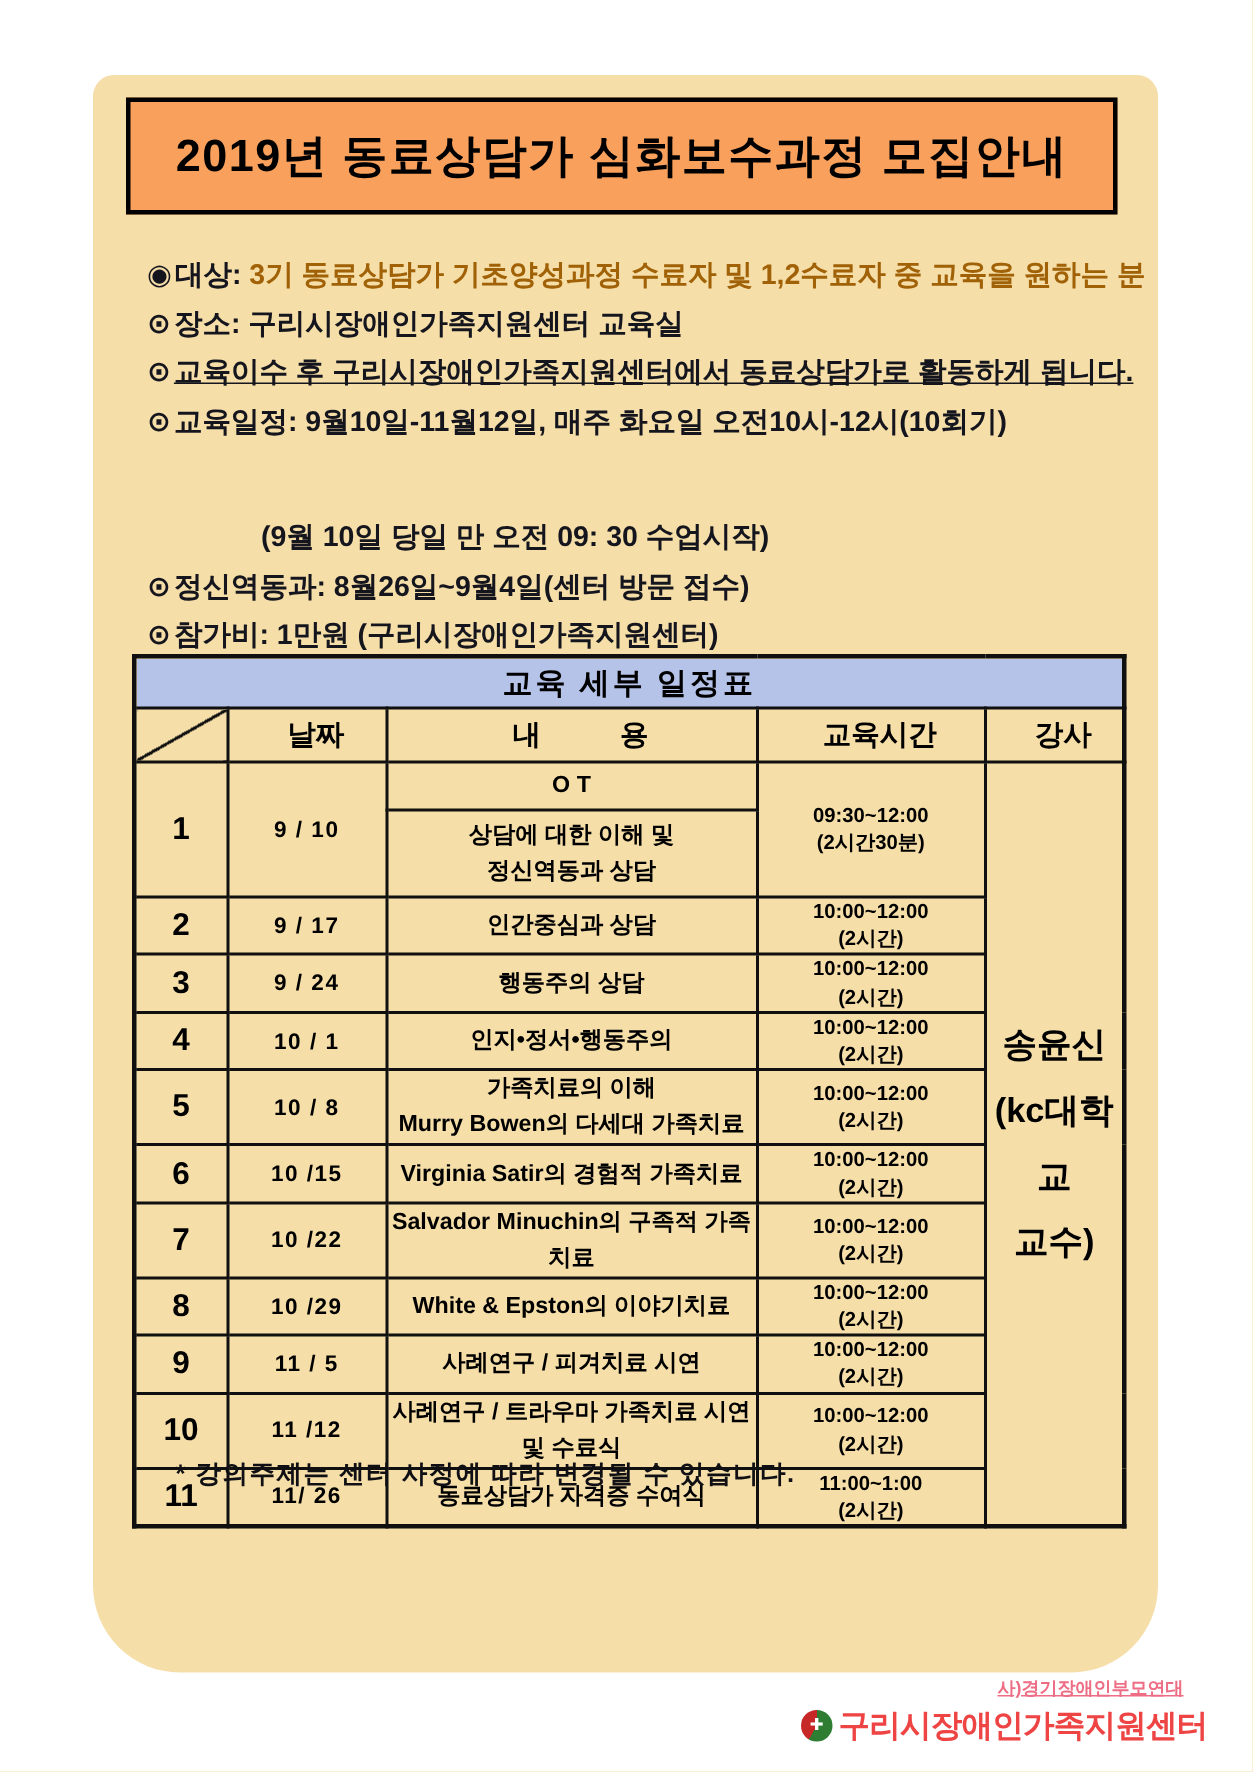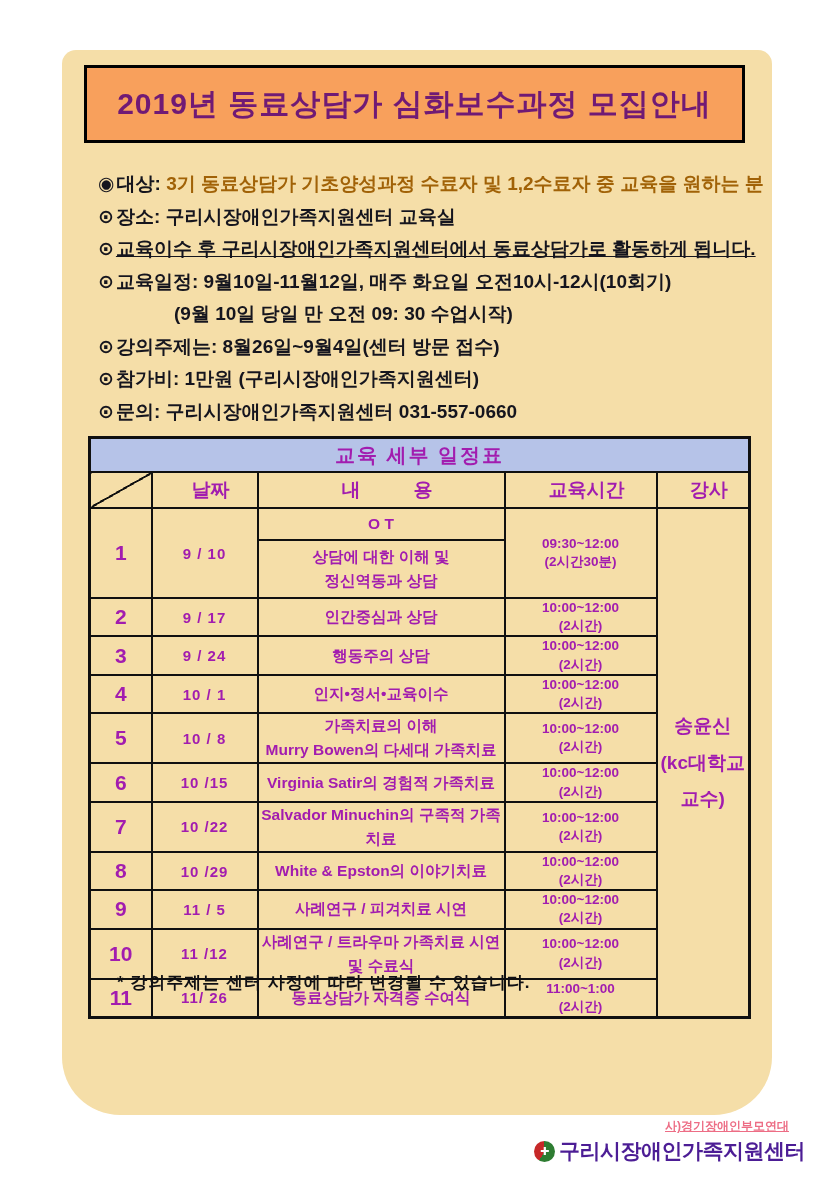--- a/index.html
+++ b/index.html
@@ -11,55 +11,55 @@
   .panel{
     position:absolute;left:62px;top:50px;width:710px;height:1065px;
     background:#F5DEA8;border-radius:14px 14px 58px 58px;
   }
   .banner{
     position:absolute;left:22px;top:15px;width:655px;height:72px;
     background:#F8A05C;border:3px solid #000;
     display:flex;align-items:center;justify-content:center;
   }
   .banner-title{
-    font-size:30px;font-weight:bold;color:#701a75;letter-spacing:1px;white-space:nowrap;
+    font-size:30px;font-weight:bold;color:#000000;letter-spacing:1px;white-space:nowrap;
   }
   .info{position:absolute;left:36px;top:118px;width:648px;}
   .info-line{
     font-size:19px;font-weight:bold;color:#15151e;line-height:32.5px;white-space:nowrap;
   }
   .info-line .bullet{margin-right:2px;}
   .blue-val{color:#a16207;}
   .underline{text-decoration:underline;}
-  .indent{padding-left:76px;}
+  .indent{padding-left:76px;margin-top:45px;}
   table.sched{
     position:absolute;left:26px;top:386px;width:660px;
     border-collapse:collapse;table-layout:fixed;
     border:3px solid #101010;background:#F5DEA8;
   }
   table.sched td{
     border:2px solid #101010;padding:0;text-align:center;vertical-align:middle;
-    color:#a21caf;overflow:hidden;
+    color:#000000;overflow:hidden;
   }
   tr.title-row td{
     background:#B6C3E8;font-size:20px;font-weight:bold;height:32px;letter-spacing:2px;
   }
   tr.head-row td{font-size:19px;font-weight:bold;height:34px;padding-left:12px;}
   .spread{white-space:pre;}
   .diag{
     background:
       linear-gradient(to bottom right,
         transparent calc(50% - 1px), #101010 calc(50% - 1px),
         #101010 calc(50% + 1px), transparent calc(50% + 1px));
   }
   td.no{font-size:21px;font-weight:bold;}
   td.date{font-size:15px;font-weight:bold;letter-spacing:1px;}
   td.content{font-size:15.5px;font-weight:bold;line-height:1.55;}
   td.time{font-size:13.5px;font-weight:bold;line-height:1.35;}
-  td.instructor{font-size:19px;font-weight:bold;line-height:1.9;}
+  td.instructor{font-size:23px;font-weight:bold;line-height:1.9;}
   .pre{white-space:pre-line;}
   tr.h30 td{height:30px;}
   tr.h57 td{height:56px;margin-top:44px;}
   tr.h35 td{height:35px;}
   tr.h48 td{height:48px;}
   .footnote{
     position:absolute;left:55px;top:921px;font-size:17px;font-weight:bold;color:#101014;
     letter-spacing:1px;
   }
   .logo{
@@ -75,21 +75,21 @@
   .emblem{
     width:21px;height:21px;border-radius:50%;margin-right:4px;position:relative;
     background:conic-gradient(from 210deg,#C62828 0deg 150deg,#2E7D32 150deg 360deg);
     flex:0 0 auto;
   }
   .emblem::after{
     content:"✚";position:absolute;left:0;top:0;width:21px;height:21px;
     color:#fff;font-size:11px;line-height:21px;text-align:center;
   }
   .logo-center{
-    font-size:21px;font-weight:bold;color:#4c1d95;letter-spacing:-0.5px;white-space:nowrap;
+    font-size:21px;font-weight:bold;color:#ef4444;letter-spacing:-0.5px;white-space:nowrap;
   }
 </style>
 </head>
 <body>
 
 <div class="panel">
 
   <div class="banner">
     <span class="banner-title">2019년 동료상담가 심화보수과정 모집안내</span>
   </div>
@@ -107,21 +107,21 @@
       <span class="bullet">⊙</span><span class="underline">교육이수 후 구리시장애인가족지원센터에서 동료상담가로 활동하게 됩니다.</span>
     </div>
     <div class="info-line">
       <span class="bullet">⊙</span><span>교육일정:</span>
       <span>9월10일-11월12일, 매주 화요일 오전10시-12시(10회기)</span>
     </div>
     <div class="info-line indent">
       <span>(9월 10일 당일 만 오전 09: 30 수업시작)</span>
     </div>
     <div class="info-line">
-      <span class="bullet">⊙</span><span>강의주제는:</span>
+      <span class="bullet">⊙</span><span>정신역동과:</span>
       <span>8월26일~9월4일(센터 방문 접수)</span>
     </div>
     <div class="info-line">
       <span class="bullet">⊙</span><span>참가비:</span>
       <span>1만원 (구리시장애인가족지원센터)</span>
     </div>
     <div class="info-line">
       <span class="bullet">⊙</span><span>문의:</span>
       <span>구리시장애인가족지원센터 031-557-0660</span>
     </div>
@@ -170,21 +170,21 @@
     <tr class="h35">
       <td class="no">3</td>
       <td class="date">9 / 24</td>
       <td class="content">행동주의 상담</td>
       <td class="time pre">10:00~12:00
 (2시간)</td>
     </tr>
     <tr class="h35">
       <td class="no">4</td>
       <td class="date">10 / 1</td>
-      <td class="content">인지•정서•교육이수</td>
+      <td class="content">인지•정서•행동주의</td>
       <td class="time pre">10:00~12:00
 (2시간)</td>
     </tr>
     <tr class="h48">
       <td class="no">5</td>
       <td class="date">10 / 8</td>
       <td class="content pre">가족치료의 이해
 Murry Bowen의 다세대 가족치료</td>
       <td class="time pre">10:00~12:00
 (2시간)</td>

